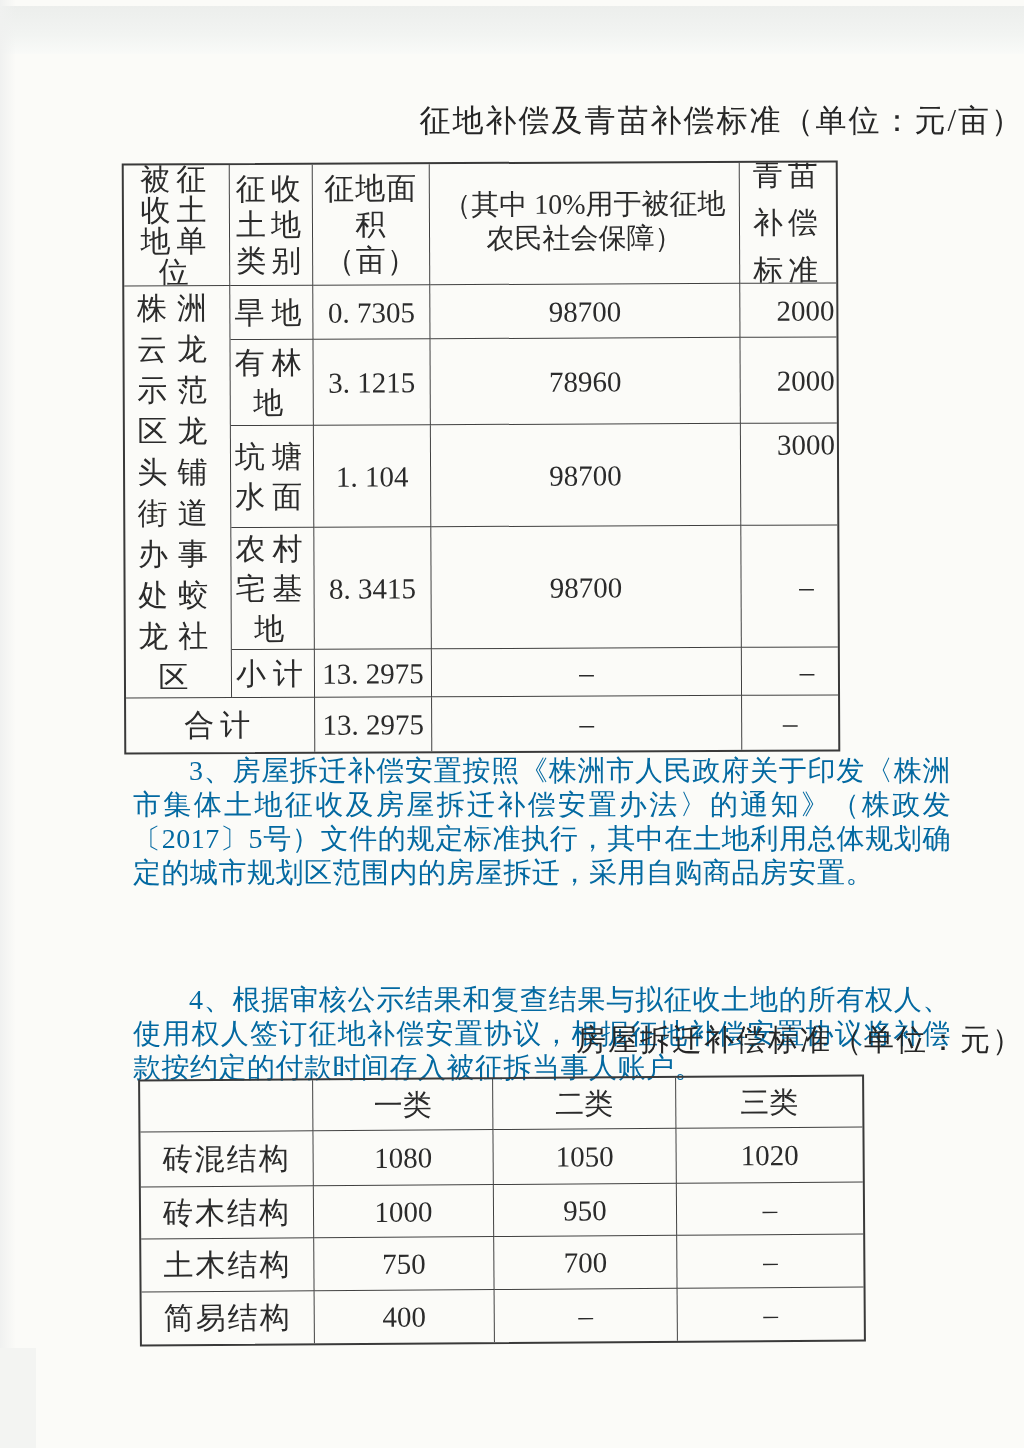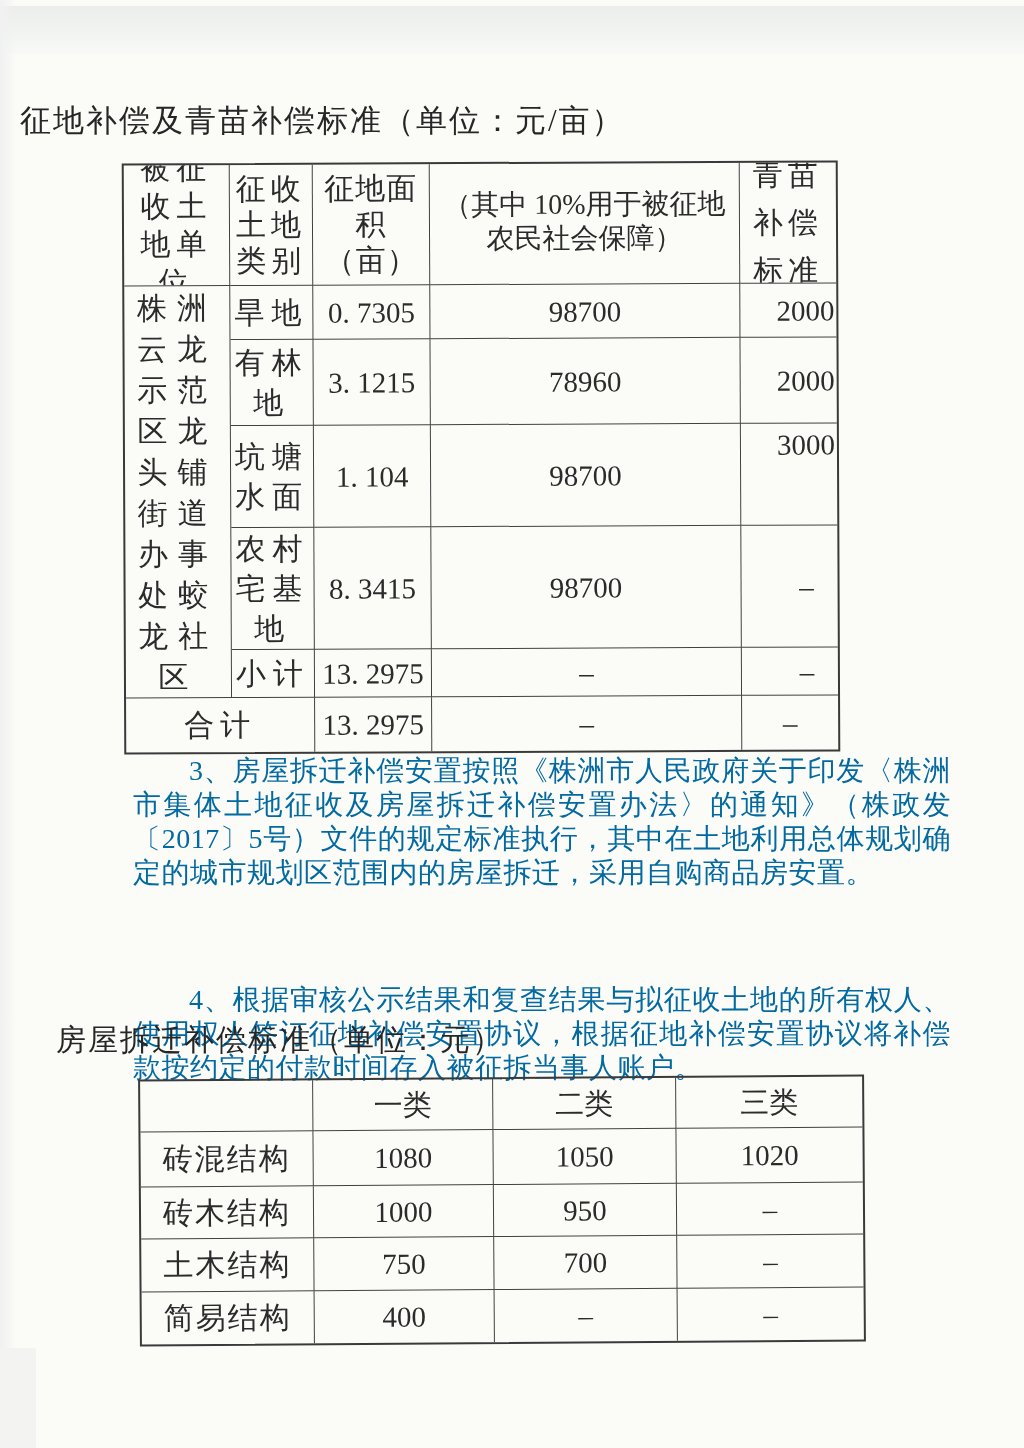--- a/index.html
+++ b/index.html
@@ -24,21 +24,21 @@
     position:absolute;left:0;top:0;bottom:0;width:16px;
     background:linear-gradient(90deg,#f0f1f0,rgba(251,251,248,0));
   }
   .scan-patch-bottom{
     position:absolute;left:0;bottom:0;width:36px;height:100px;
     background:#f3f4f2;
   }
 
   .title{
     position:absolute;left:0;right:0;
-    text-align:left;
+    text-align:right;
     font-weight:normal;
     color:#262626;
     margin:0;
   }
   .title1{top:100px;font-size:31px;letter-spacing:2px;padding-left:20px;}
   .title2{top:1020px;font-size:30px;letter-spacing:2px;padding-left:56px;font-family:Liberation Mono, monospace;}
 
   
   .t1{
     position:absolute;left:123px;top:162px;
@@ -57,21 +57,21 @@
     white-space:pre-line;
     text-align:center;
     line-height:38px;
     font-size:30px;
     color:#2b2b2b;
   }
   .t1 .num,.t2 .num{font-size:29px;letter-spacing:0;}
   .t1 .last-col,.t2 .last-col{border-right:none;}
   .t1 .last-row,.t2 .last-row{border-bottom:none;}
 
-  .t1 .h-unit   {grid-area:1/1/2/2;line-height:38px;letter-spacing:6px;}
+  .t1 .h-unit   {grid-area:1/1/2/2;line-height:31px;letter-spacing:6px;}
   .t1 .h-cat    {grid-area:1/2/2/3;line-height:36px;letter-spacing:5px;}
   .t1 .h-area   {grid-area:1/3/2/4;line-height:36px;letter-spacing:1px;}
   .t1 .h-comp   {grid-area:1/4/2/5;flex-direction:column;justify-content:flex-start;padding-top:10px;}
   .t1 .h-comp .sub{font-size:28px;line-height:34px;margin-top:14px;white-space:pre-line;}
   .t1 .h-seed   {grid-area:1/5/2/6;line-height:48px;letter-spacing:5px;}
 
   .t1 .unit-cell{grid-area:2/1/7/2;line-height:41px;letter-spacing:10px;}
 
   .t1 .r1c{grid-row:2;} .t1 .r2c{grid-row:3;} .t1 .r3c{grid-row:4;}
   .t1 .r4c{grid-row:5;} .t1 .r5c{grid-row:6;}

